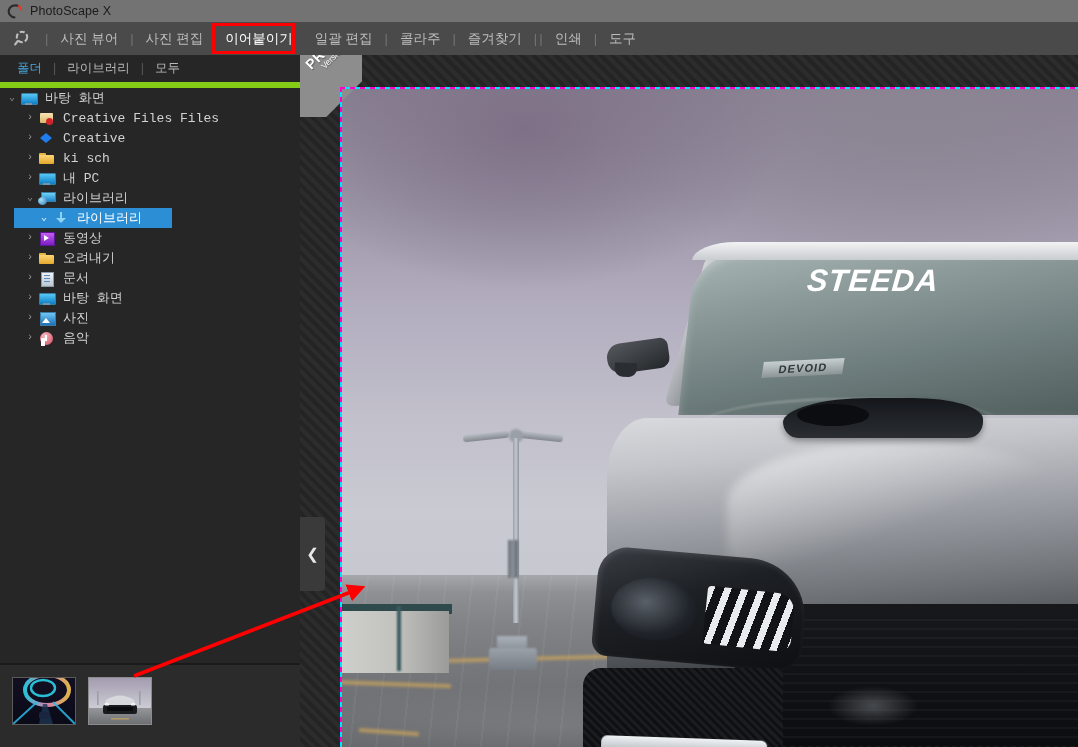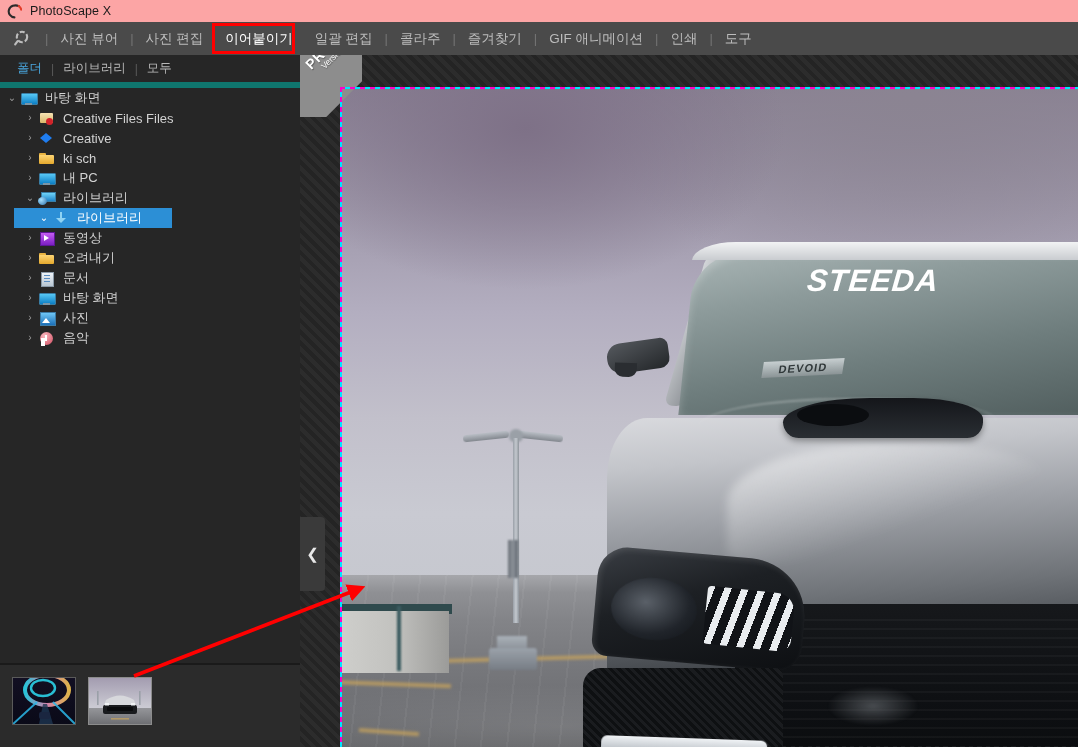--- a/index.html
+++ b/index.html
@@ -8,21 +8,21 @@
     overflow: hidden;
     background: #1e1e1e;
     font-family: "Liberation Sans", "DejaVu Sans", sans-serif;
     -webkit-font-smoothing: antialiased;
   }
   #app { position: relative; width: 1078px; height: 747px; overflow: hidden; }
 
   
   .titlebar {
     position: absolute; left: 0; top: 0; width: 1078px; height: 22px;
-    background: #fca5a5;
+    background: #737373;
     display: flex; align-items: center; gap: 8px;
     padding-left: 7px;
   }
   .app-logo { width: 15px; height: 15px; position: relative; flex: 0 0 auto; }
   .app-title { font-size: 12.5px; color: #1b1b1b; letter-spacing: .1px; }
 
   
   .menubar {
     position: absolute; left: 0; top: 22px; width: 1078px; height: 33px;
     background: #4a4a4a;
@@ -43,21 +43,22 @@
 
   
   .annot-box {
     position: absolute; left: 212px; top: 23px; width: 83px; height: 31px;
     border: 3px solid #ff0000; pointer-events: none; z-index: 40;
   }
 
   
   .sidebar {
     position: absolute; left: 0; top: 55px; width: 300px; height: 584px;
-    background: #0f766e;
+    background: #84cc16;
+    font-family: Liberation Mono, monospace;
   }
   .side-tabs {
     height: 27px; display: flex; align-items: center;
     padding-left: 8px; background: #262626;
   }
   .side-tab {
     font-size: 12.5px; color: #b9b9b9; padding: 0 9px; cursor: pointer;
   }
   .side-tab.active { color: #4aa8e0; }
   .side-tab-sep { color: #5a5a5a; font-size: 12px; }
@@ -468,21 +469,20 @@
     <div class="menu-item">사진 뷰어</div>
     <span class="menu-sep">|</span>
     <div class="menu-item">사진 편집</div>
     <div class="menu-item active">이어붙이기</div>
     <div class="menu-item">일괄 편집</div>
     <span class="menu-sep">|</span>
     <div class="menu-item">콜라주</div>
     <span class="menu-sep">|</span>
     <div class="menu-item">즐겨찾기</div>
     <span class="menu-sep">|</span>
-    <div class="menu-item">GIF 애니메이션</div>
     <span class="menu-sep">|</span>
     <div class="menu-item">인쇄</div>
     <span class="menu-sep">|</span>
     <div class="menu-item">도구</div>
   </div>
 
   <div class="annot-box"></div>
 
   <div class="sidebar">
 

